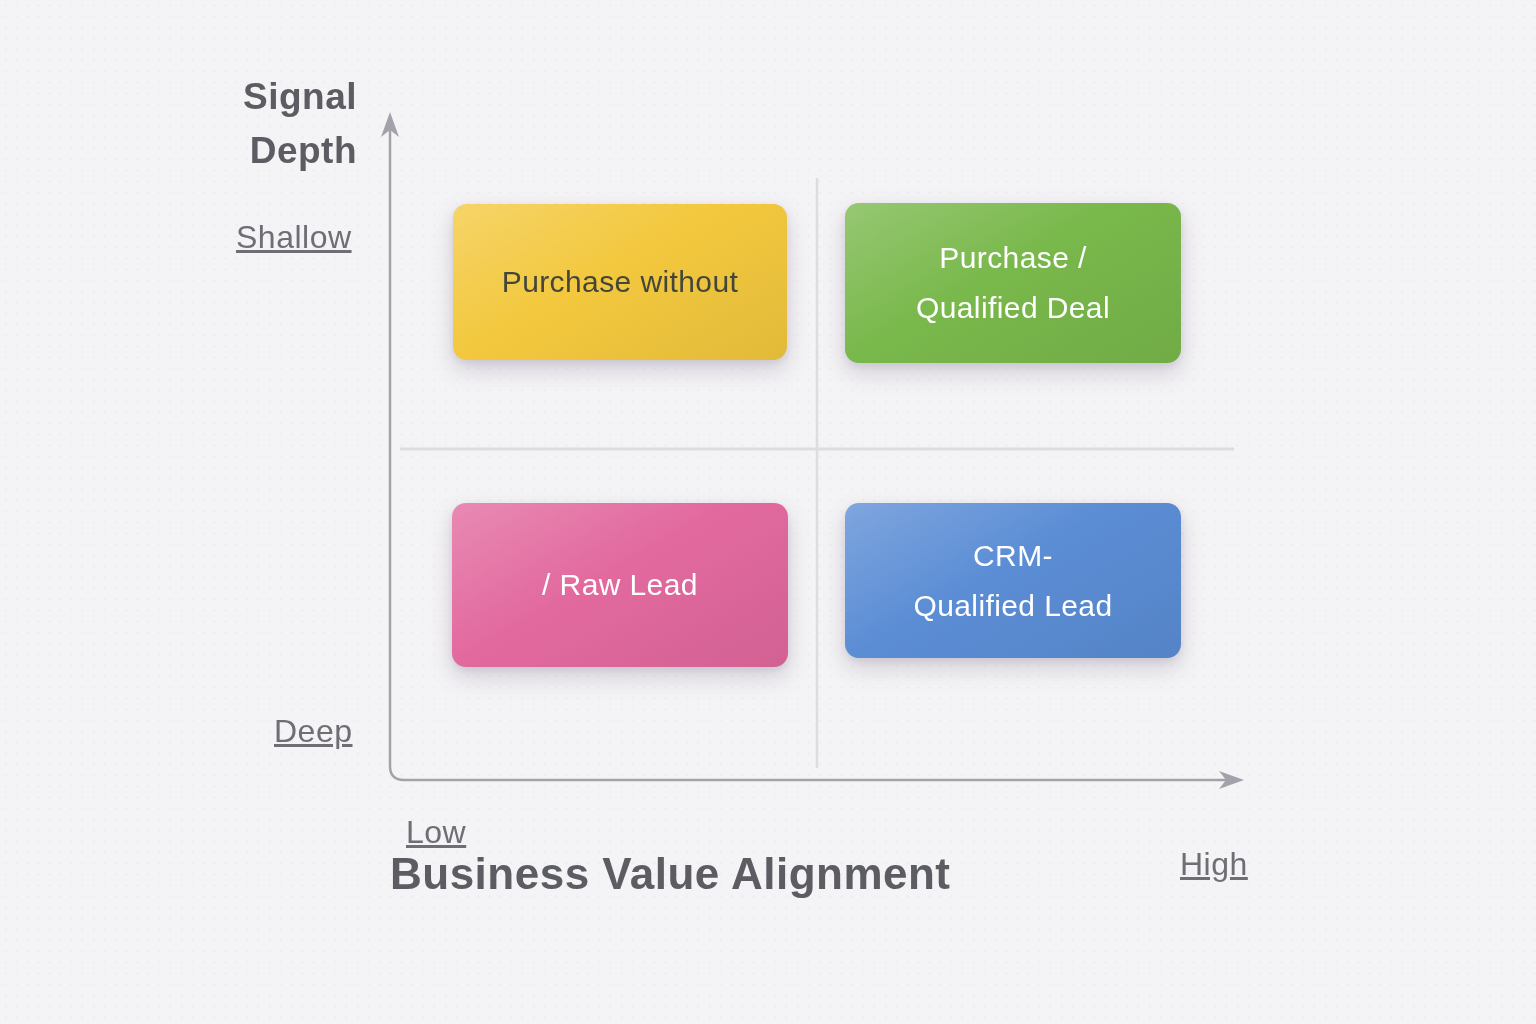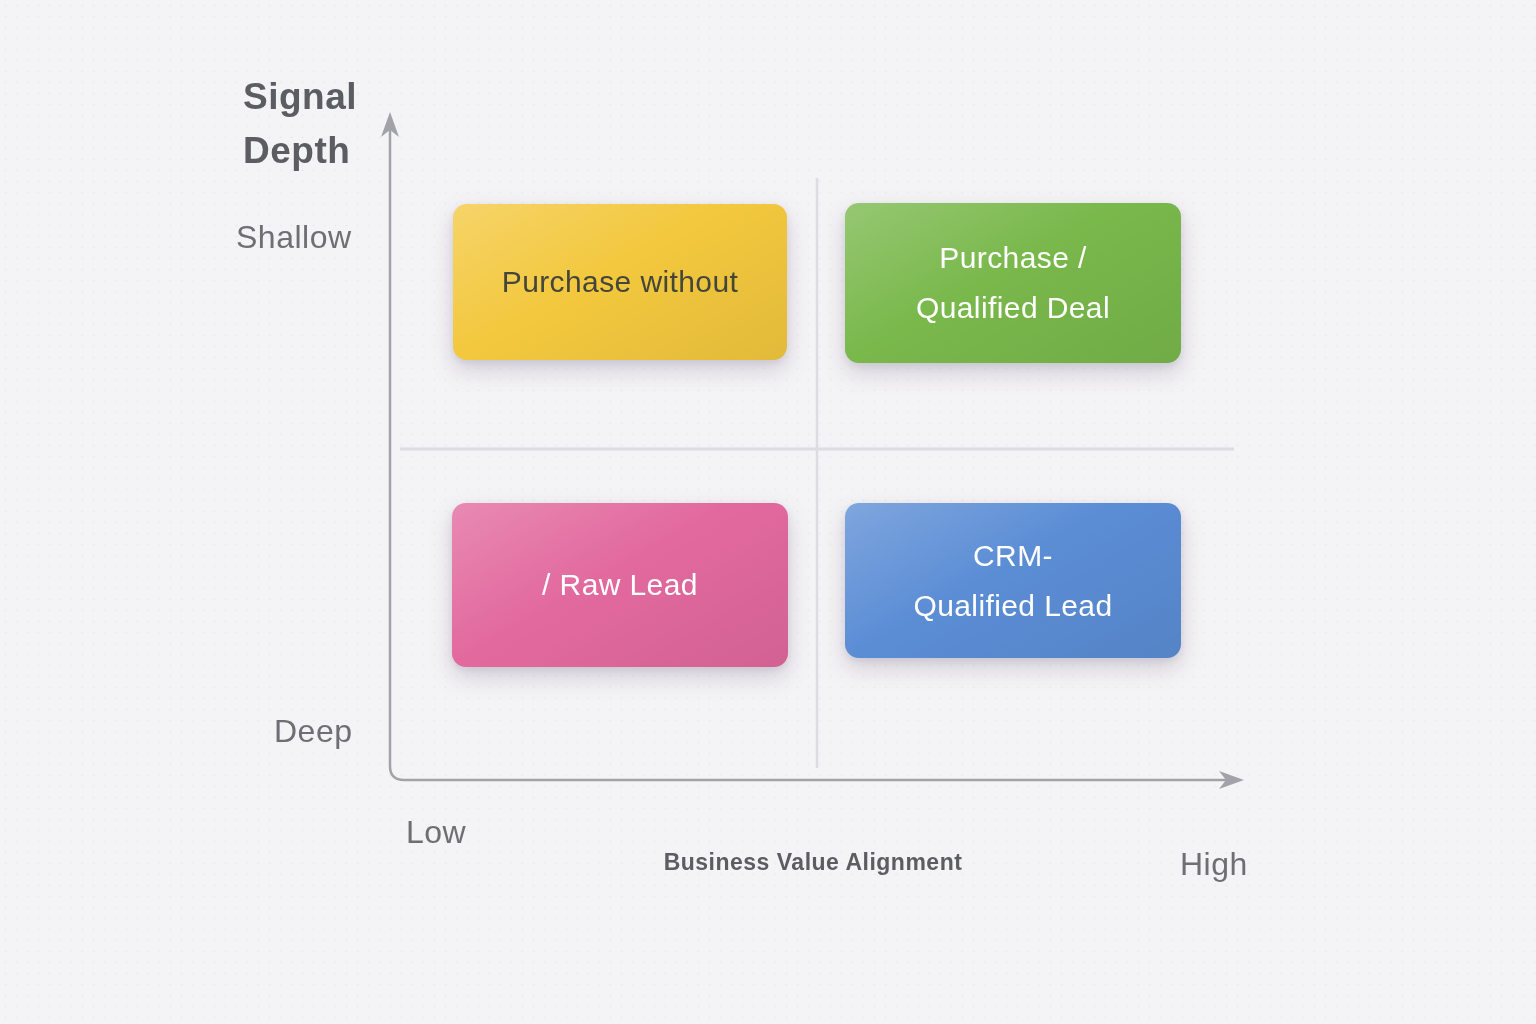--- a/index.html
+++ b/index.html
@@ -30,41 +30,43 @@
 
   .y-axis-title {
     position: absolute;
     left: 243px;
     top: 70px;
     font-size: 37px;
     font-weight: 700;
     line-height: 54px;
     color: var(--title_text, #5c5c63);
     letter-spacing: 0.5px;
+    text-align: right;
   }
 
   .tick {
     position: absolute;
     font-size: 32px;
     font-weight: 400;
     color: var(--tick_text, #6e6e75);
     letter-spacing: 0.5px;
+    text-decoration: underline;
   }
   .tick-shallow { left: 236px; top: 219px; }
   .tick-deep    { left: 274px; top: 713px; text-align: center; }
   .tick-low     { left: 406px; top: 814px; }
   .tick-high    { left: 1160px; top: 846px; margin-left: 20px; }
 
   .x-axis-title {
     position: absolute;
     left: 390px;
     width: 846px;
     top: 849px;
-    text-align: center;
-    font-size: 23px;
+    text-align: left;
+    font-size: 44px;
     font-weight: 700;
     color: var(--title_text, #5c5c63);
     letter-spacing: 0.5px;
   }
 
   .quadrant-box {
     position: absolute;
     border-radius: 14px;
     display: flex;
     flex-direction: column;

